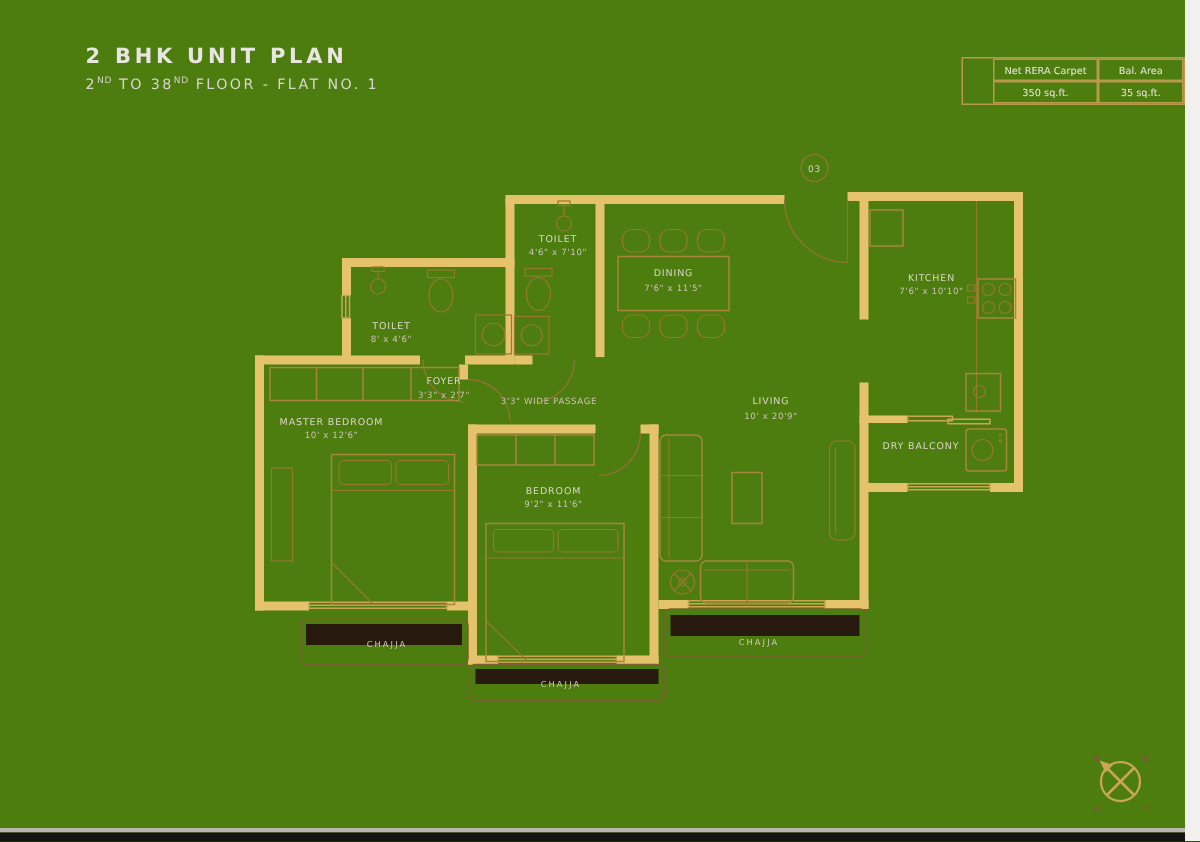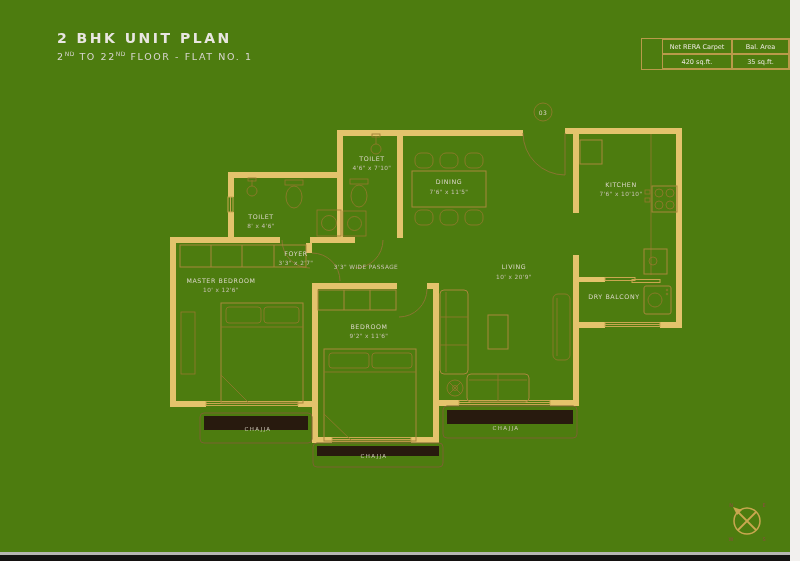--- a/index.html
+++ b/index.html
@@ -29,27 +29,27 @@
   .cl{fill:#8f4a40;font-size:5px;text-anchor:middle;}
   .badge{fill:#d9d4c7;font-size:6px;text-anchor:middle;letter-spacing:.5px;}
 </style>
 </head>
 <body>
 
 <div class="stage">
 
   <div class="hdr">
     <div class="title">2 BHK UNIT PLAN</div>
-    <div class="subtitle"><span>2</span><sup>ND</sup><span> TO 22</span><sup>ND</sup><span> FLOOR - FLAT NO. 1</span></div>
+    <div class="subtitle"><span>2</span><sup>ND</sup><span> TO 38</span><sup>ND</sup><span> FLOOR - FLAT NO. 1</span></div>
   </div>
 
   <div class="area-table">
     <div class="cell">Net RERA Carpet</div>
     <div class="cell">Bal. Area</div>
-    <div class="cell">420 sq.ft.</div>
+    <div class="cell">350 sq.ft.</div>
     <div class="cell">35 sq.ft.</div>
   </div>
 
   <svg width="800" height="561" viewBox="0 0 800 561">
 
     <g class="w">
       <rect x="337" y="130" width="186" height="6"></rect>
       <rect x="565" y="128" width="117" height="6"></rect>
       <rect x="676" y="128" width="6" height="200"></rect>
       <rect x="573" y="128" width="6" height="85"></rect>

